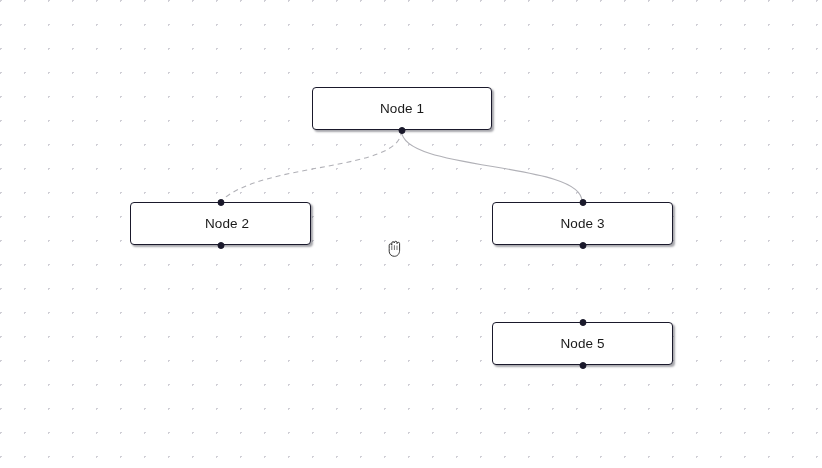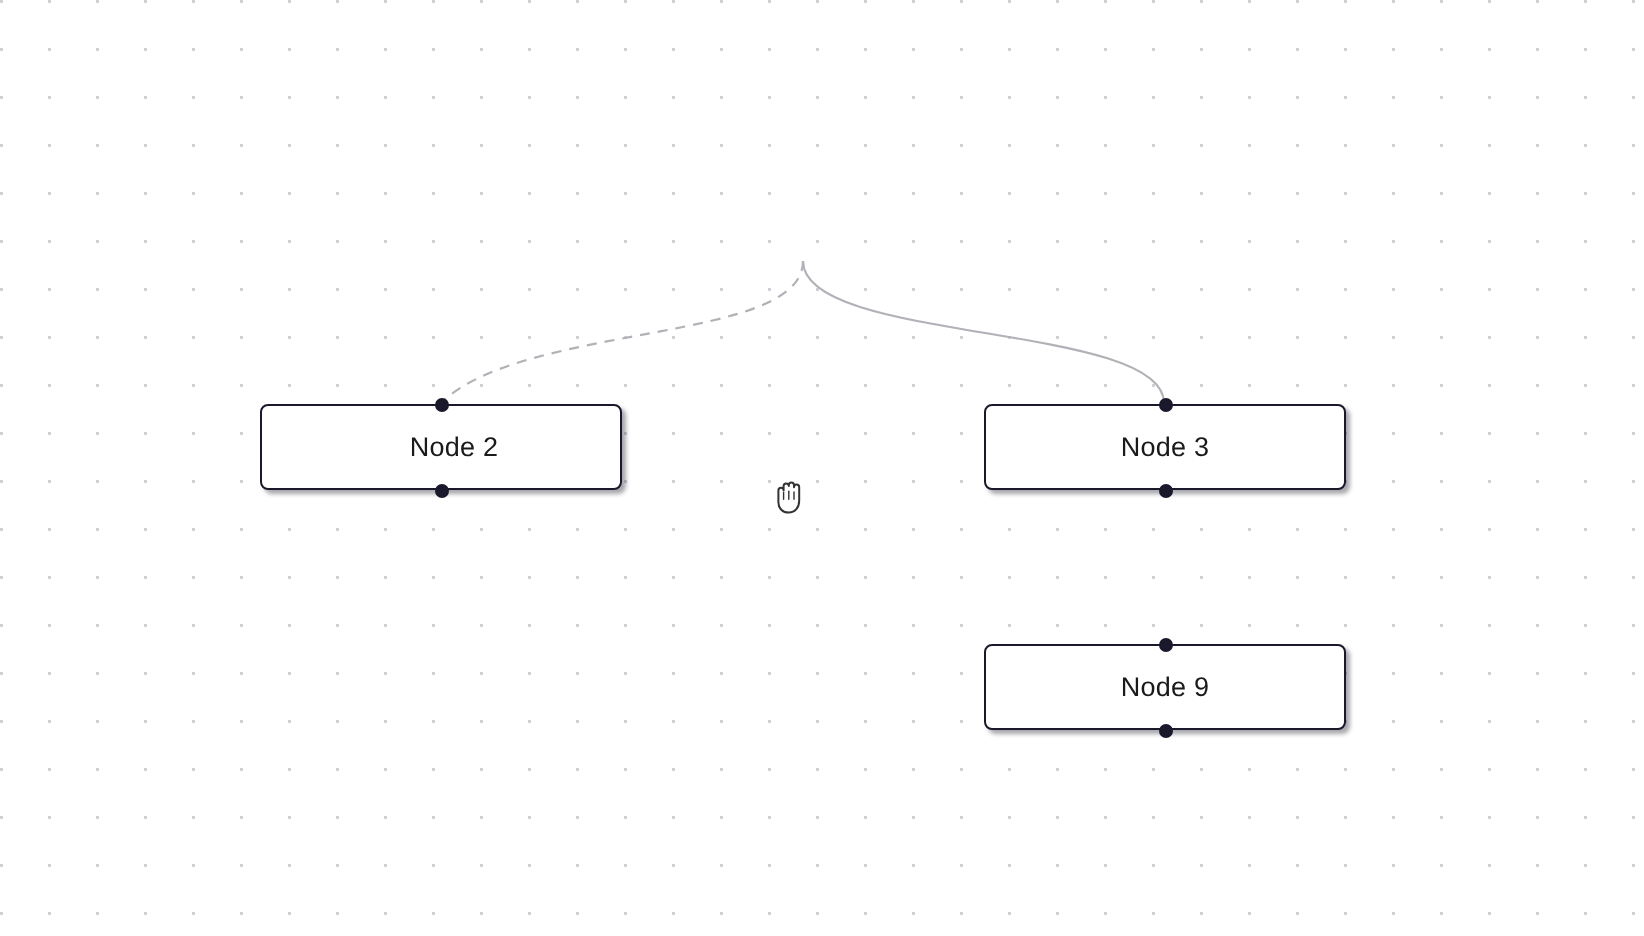--- a/index.html
+++ b/index.html
@@ -98,35 +98,39 @@
 
 <div id="canvas">
 
   <div id="grid"></div>
 
   <svg id="edges" viewBox="0 0 822 468" xmlns="http://www.w3.org/2000/svg">
     <path class="edge-path dashed" d="M 401.5,130.5 C 401.5,172 262,161 220.5,201.5"></path>
     <path class="edge-path" d="M 401.5,130.5 C 401.5,172 582,161 582,201.5"></path>
   </svg>
 
+  <div class="node" style="left:312px; top:87px; width:180px; height:43px;">
+    <span class="node-label">Node 1</span>
+    <span class="handle bottom"></span>
+  </div>
 
   <div class="node" style="left:130px; top:202px; width:181px; height:43px;padding-left:13px;">
     <span class="node-label">Node 2</span>
     <span class="handle top"></span>
     <span class="handle bottom"></span>
   </div>
 
   <div class="node" style="left:492px; top:202px; width:181px; height:43px;">
     <span class="node-label">Node 3</span>
     <span class="handle top"></span>
     <span class="handle bottom"></span>
   </div>
 
   <div class="node" style="left:492px; top:322px; width:181px; height:43px;">
-    <span class="node-label">Node 9</span>
+    <span class="node-label">Node 5</span>
     <span class="handle top"></span>
     <span class="handle bottom"></span>
   </div>
 
   <svg id="cursor" style="left:386px; top:238px;" viewBox="0 0 18 22" xmlns="http://www.w3.org/2000/svg">
     <g fill="#ffffff" stroke="#333333" stroke-width="1" stroke-linejoin="round">
       <path d="M3.2,10.5 L3.2,7.2 a1.3,1.3 0 0 1 2.6,0 L5.8,5.0 a1.3,1.3 0 0 1 2.6,0
                L8.4,4.6 a1.3,1.3 0 0 1 2.6,0 L11,5.6 a1.3,1.3 0 0 1 2.6,0
                L13.6,12.2 c0,3.6 -2.1,6.1 -5.2,6.1 c-3.1,0 -5.2,-2.2 -5.2,-5.0 Z"></path>
     </g>

